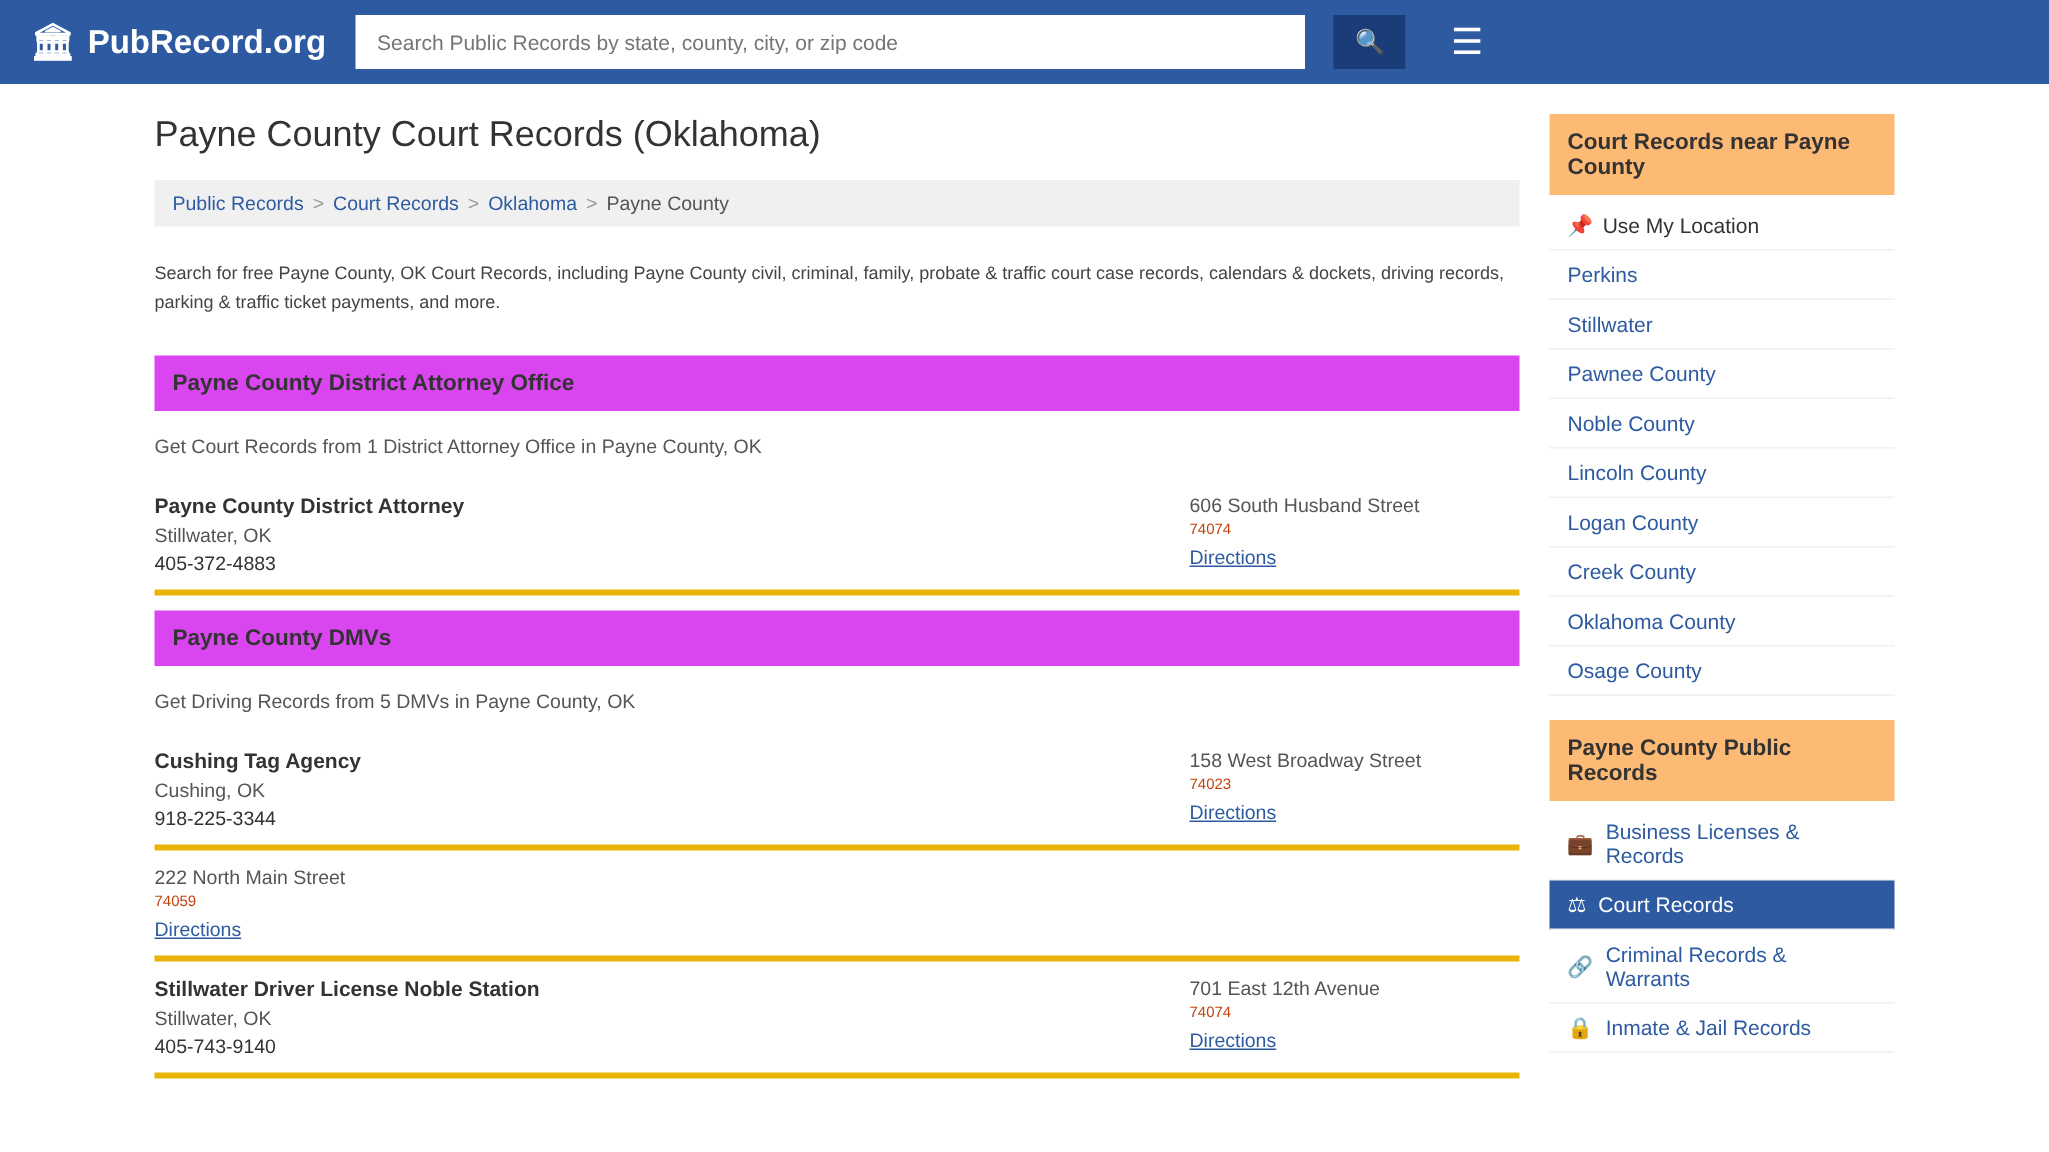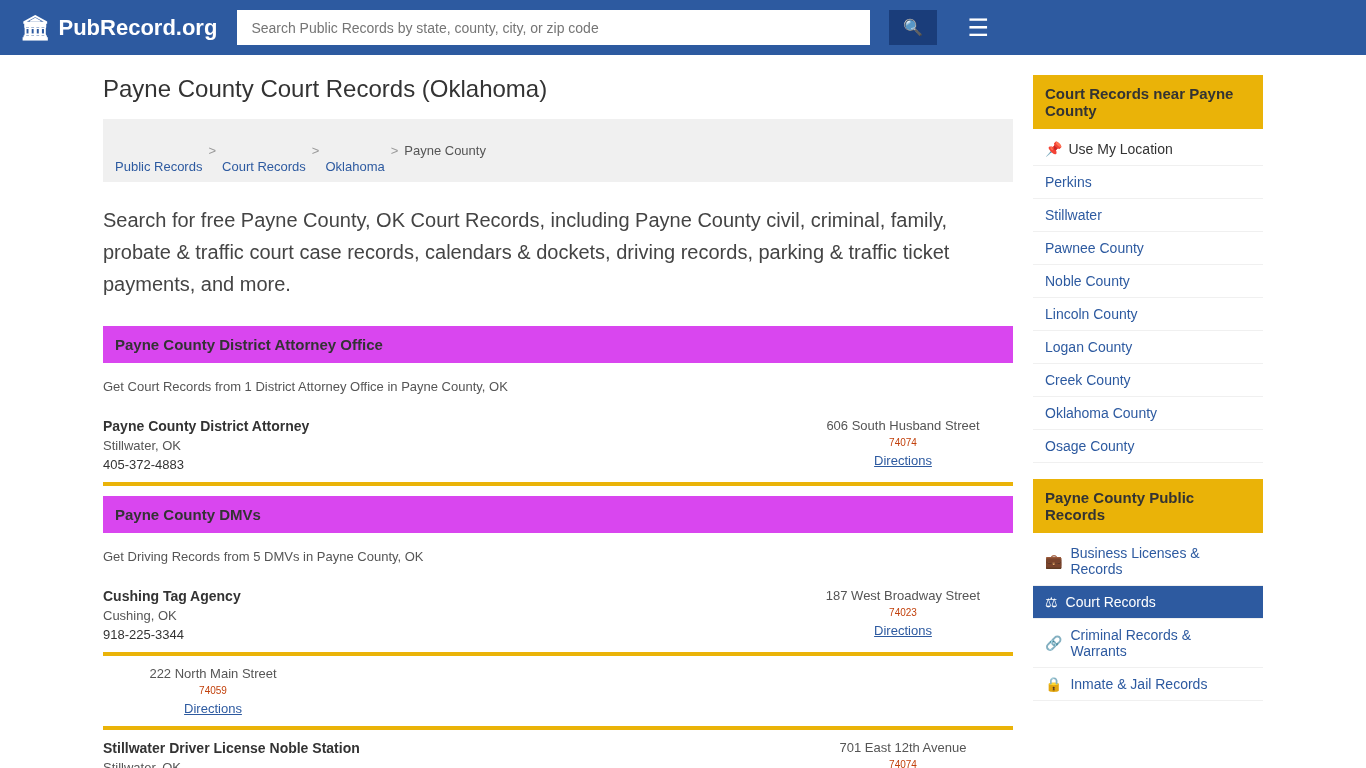--- a/index.html
+++ b/index.html
@@ -84,26 +84,25 @@
       font-size: 13px;
       color: #555;
       display: flex;
       align-items: center;
       gap: 6px;
       margin-bottom: 12px;
     }
     .breadcrumb a {
       color: #2d5aa0;
       text-decoration: none;
-      margin-top: 32px;
     }
     .breadcrumb .sep { color: #999; }
 
     .intro-text {
-      font-size: 20px;
+      font-size: 12px;
       color: #444;
       line-height: 1.6;
       padding: 10px 0 16px 0;
     }
 
     
     .section-header {
       background: #d946ef;
       padding: 10px 12px;
       font-size: 15px;
@@ -136,21 +135,21 @@
     .record-city {
       font-size: 13px;
       color: #555;
       margin-bottom: 4px;
     }
     .record-phone {
       font-size: 13px;
       color: #333;
     }
     .record-right {
-      text-align: center;
+      text-align: left;
       min-width: 220px;
     }
     .record-address {
       font-size: 13px;
       color: #555;
       margin-bottom: 4px;
     }
     .record-zip {
       font-size: 10px;
       color: #c2410c;
@@ -163,21 +162,21 @@
       font-size: 13px;
     }
 
     
     .sidebar {
       width: 230px;
       flex-shrink: 0;
     }
 
     .sidebar-section-header {
-      background: #eab308;
+      background: #fdba74;
       padding: 10px 12px;
       font-size: 15px;
       font-weight: bold;
       color: #333;
       margin-bottom: 4px;
     }
 
     .sidebar-item {
       padding: 8px 12px;
       font-size: 14px;
@@ -283,21 +282,21 @@
     <div class="section-header">Payne County DMVs</div>
     <p class="section-desc">Get Driving Records from 5 DMVs in Payne County, OK</p>
 
     <div class="record-entry">
       <div class="record-left">
         <div class="record-name">Cushing Tag Agency</div>
         <div class="record-city">Cushing, OK</div>
         <div class="record-phone">918-225-3344</div>
       </div>
       <div class="record-right">
-        <div class="record-address">187 West Broadway Street</div>
+        <div class="record-address">158 West Broadway Street</div>
         <div class="record-zip">74023</div>
         <a class="directions-link">Directions</a>
       </div>
     </div>
 
     <div class="record-entry">
       <div class="record-right">
         <div class="record-address">222 North Main Street</div>
         <div class="record-zip">74059</div>
         <a class="directions-link">Directions</a>

